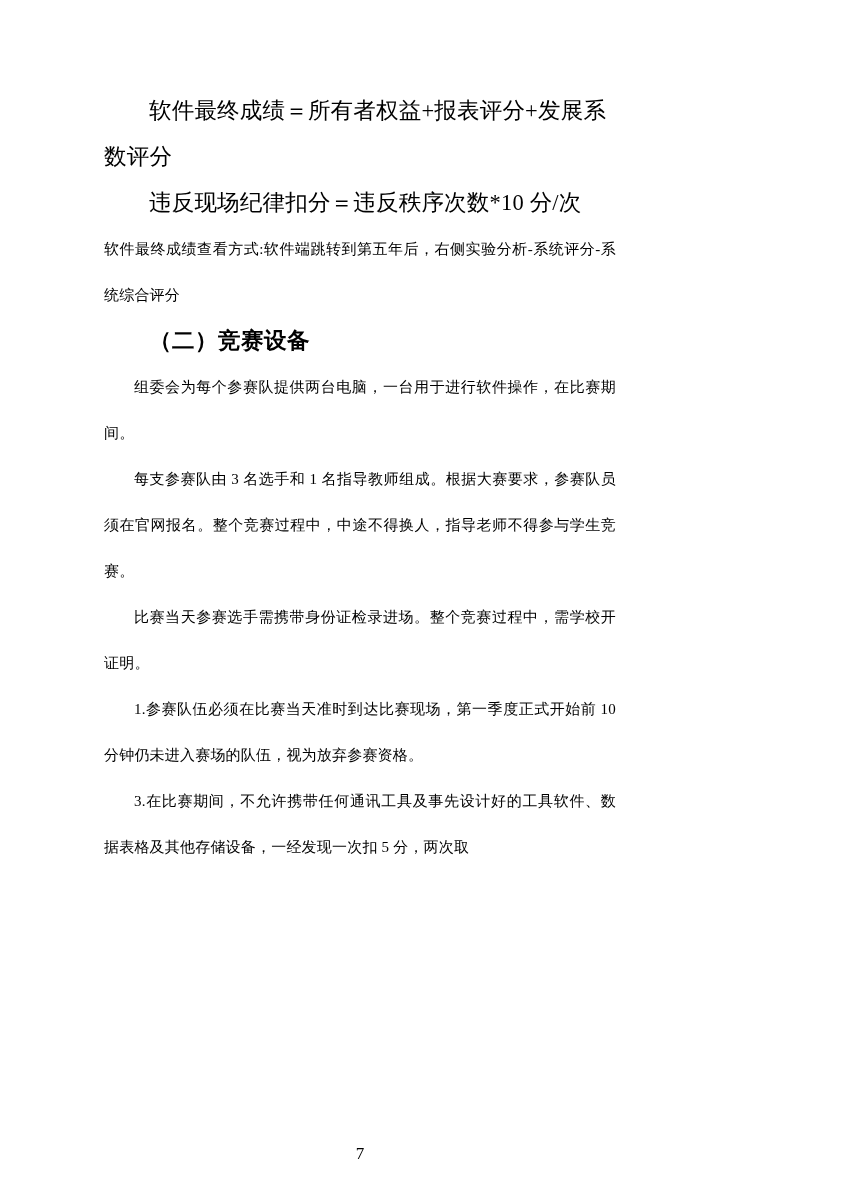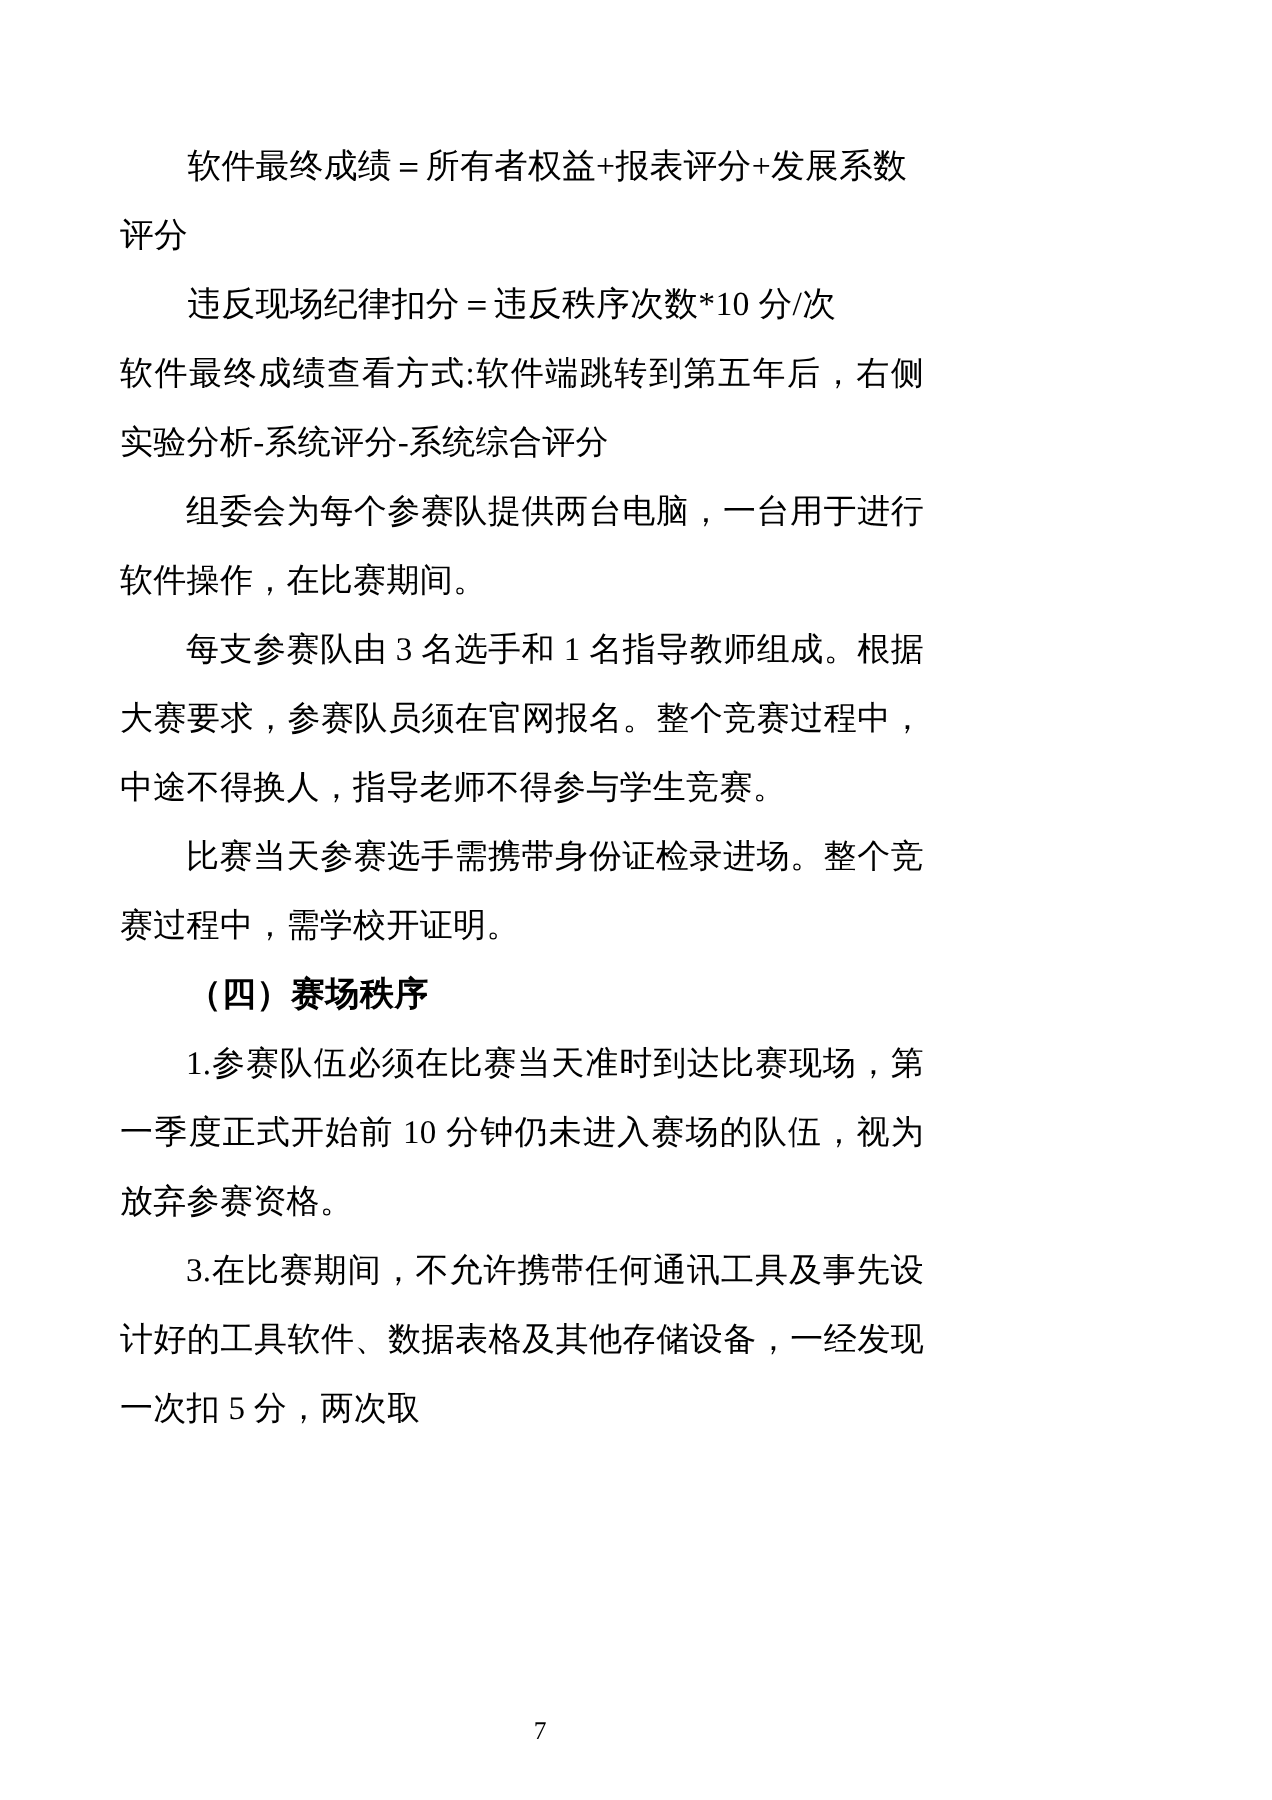--- a/index.html
+++ b/index.html
@@ -12,25 +12,25 @@
     height: 1200px;
     font-family: "Liberation Serif", "DejaVu Serif", serif;
     color: #000000;
     position: relative;
     overflow: hidden;
   }
   .page {
     box-sizing: border-box;
     width: 720px;
     height: 1200px;
-    padding: 88px 104px 40px 80px;
+    padding: 88px 104px 40px 104px;
     position: relative;
   }
   .body-text {
-    font-size: 22px;
+    font-size: 15px;
     line-height: 46px;
     text-align: justify;
     text-justify: inter-ideograph;
     letter-spacing: 0.2px;
   }
   .indent-2 {
     text-indent: 2em;
   }
   .no-indent {
     text-indent: 0;
@@ -66,29 +66,29 @@
 <body>
 
 <div class="page">
 
   <p class="formula block">软件最终成绩＝所有者权益+报表评分+发展系数评分</p>
 
   <p class="formula block">违反现场纪律扣分＝违反秩序次数*10 分/次</p>
 
   <p class="body-text block no-indent">软件最终成绩查看方式:软件端跳转到第五年后，右侧实验分析-系统评分-系统综合评分</p>
 
+  <p class="heading block">（二）竞赛设备</p>
 
   <p class="body-text block indent-2">组委会为每个参赛队提供两台电脑，一台用于进行软件操作，在比赛期间。</p>
 
 
   <p class="body-text block indent-2">每支参赛队由 3 名选手和 1 名指导教师组成。根据大赛要求，参赛队员须在官网报名。整个竞赛过程中，中途不得换人，指导老师不得参与学生竞赛。</p>
 
   <p class="body-text block indent-2">比赛当天参赛选手需携带身份证检录进场。整个竞赛过程中，需学校开证明。</p>
 
-  <p class="heading block">（四）赛场秩序</p>
 
   <p class="body-text block indent-2">1.参赛队伍必须在比赛当天准时到达比赛现场，第一季度正式开始前 10 分钟仍未进入赛场的队伍，视为放弃参赛资格。</p>
 
 
   <p class="body-text block indent-2">3.在比赛期间，不允许携带任何通讯工具及事先设计好的工具软件、数据表格及其他存储设备，一经发现一次扣 5 分，两次取</p>
 
   <div class="page-number">7</div>
 </div>
 
 </body></html>

